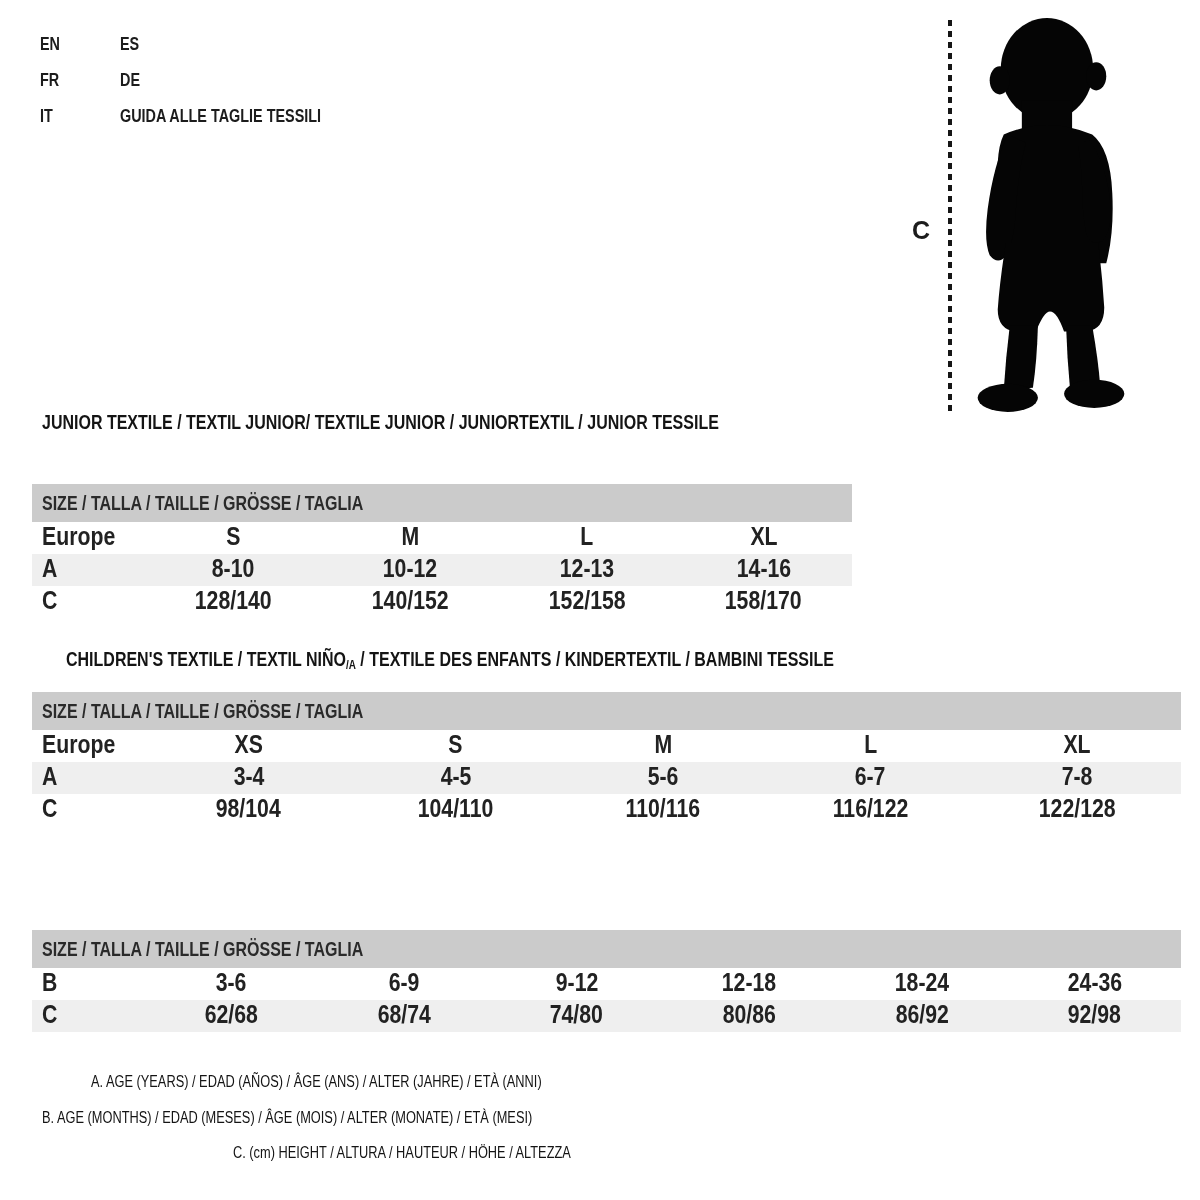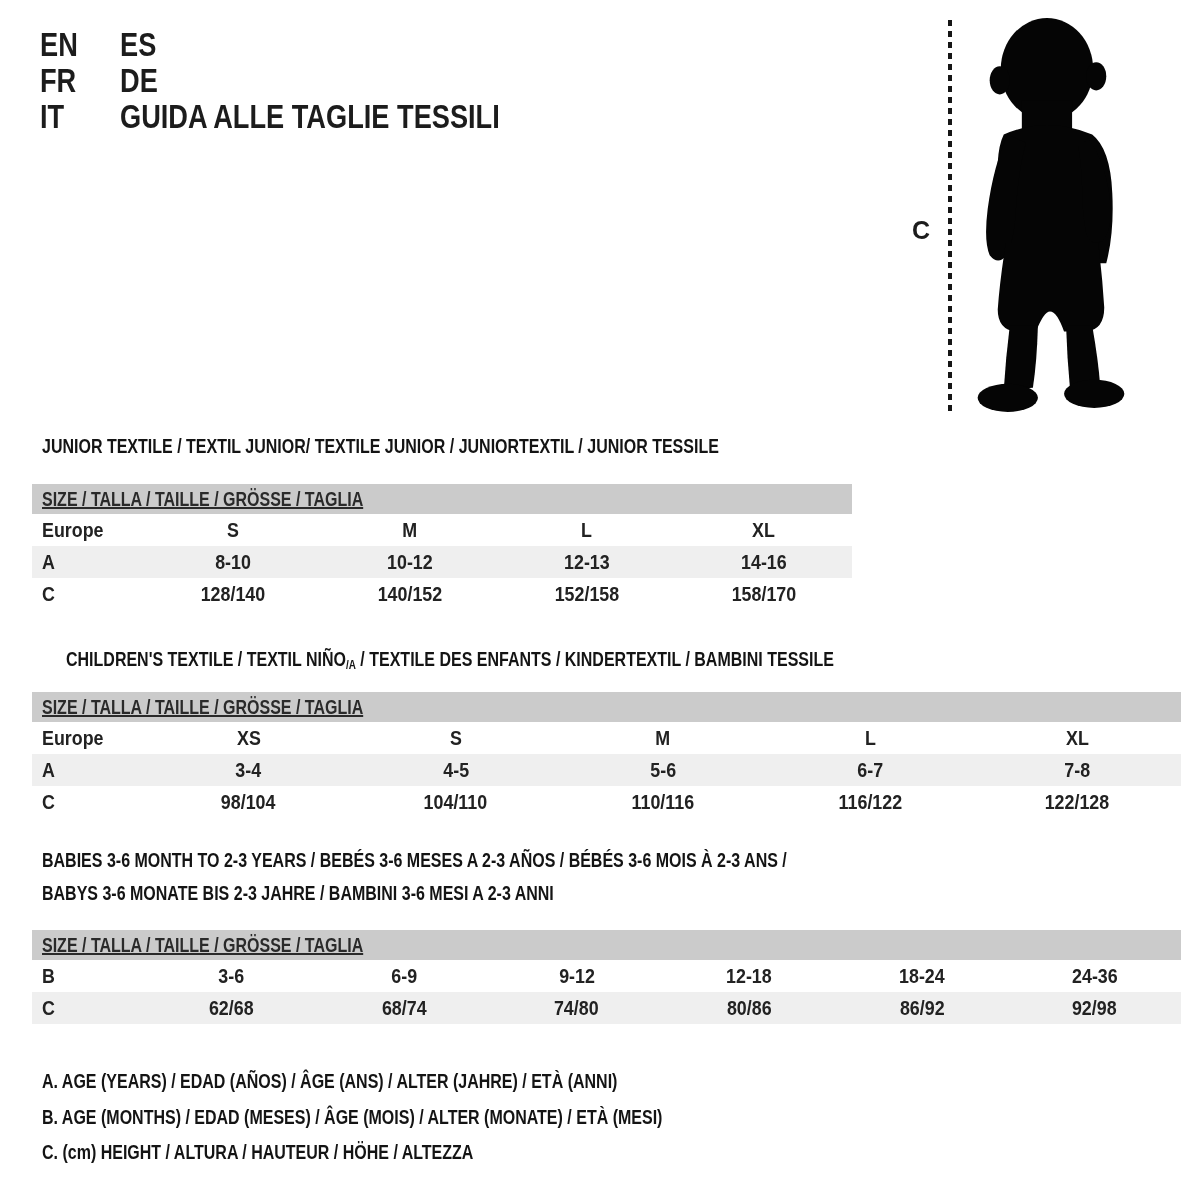--- a/index.html
+++ b/index.html
@@ -6,46 +6,46 @@
   .page{
     position:relative;width:1200px;height:1200px;background:#ffffff;
     font-family:"Liberation Sans", sans-serif;color:#1c1c1c;overflow:hidden;
   }
   .cond{display:inline-block;transform:scaleX(0.8);transform-origin:left center;white-space:nowrap;}
   .cond85{display:inline-block;transform:scaleX(0.85);transform-origin:center;white-space:nowrap;}
   .cond85l{display:inline-block;transform:scaleX(0.85);transform-origin:left center;white-space:nowrap;}
 
   
   .lang-block{position:absolute;left:40px;top:26px;display:grid;grid-template-columns:80px auto;row-gap:0;}
-  .lang-code,.lang-title{font-weight:bold;font-size:34px;line-height:36px;letter-spacing:0;}
+  .lang-code,.lang-title{font-weight:bold;font-size:18px;line-height:36px;letter-spacing:0;}
 
   
   .measure-line{position:absolute;left:948px;top:20px;width:4px;height:396px;
     background:repeating-linear-gradient(to bottom,#161616 0 6px,transparent 6px 11px);}
   .figure-label{position:absolute;left:912px;top:216px;font-weight:bold;font-size:25px;}
   .silhouette{position:absolute;left:963px;top:12px;width:182px;height:412px;}
 
   
   .sec-title{position:absolute;left:42px;font-weight:bold;font-size:20px;line-height:33px;color:#141414;}
 
   
   .tbl{position:absolute;left:32px;}
-  .size-bar{height:30px;background:#cbcbcb;display:flex;align-items:center;padding-left:10px;
-    font-weight:bold;font-size:20px;color:#2a2a2a;text-decoration:underline;}
-  .trow{display:flex;height:32px;align-items:center;font-weight:bold;font-size:21px;color:#222;}
+  .size-bar{height:38px;background:#cbcbcb;display:flex;align-items:center;padding-left:10px;
+    font-weight:bold;font-size:20px;color:#2a2a2a;}
+  .trow{display:flex;height:32px;font-weight:bold;font-size:25px;color:#222;}
   .trow.shaded{background:#efefef;}
   .tlabel{width:113px;padding-left:10px;box-sizing:border-box;text-align:left;}
   .tcell{flex:1;text-align:center;}
 
   
   .subscript{font-size:0.62em;vertical-align:-0.22em;}
 
   
   .footnotes{position:absolute;left:42px;top:1064px;}
-  .footnote{font-weight:bold;font-size:20px;line-height:35.5px;color:#141414;}
+  .footnote{font-weight:normal;font-size:16px;line-height:35.5px;color:#141414;text-align:right;}
 </style>
 </head>
 <body>
 
 <div class="page">
 
   <div class="lang-block">
     <div class="lang-code"><span class="cond">EN</span></div>
     <div class="lang-code"><span class="cond">ES</span></div>
     <div class="lang-code"><span class="cond">FR</span></div>
@@ -66,21 +66,21 @@
       <path d="M44,122 Q30,152 24,196 Q20,228 26,242 Q34,252 42,243 Q50,230 52,198 Q54,160 62,130 Z"></path>
       <path d="M124,126 Q142,150 146,190 Q148,218 138,228 Q126,234 122,220 Q118,200 118,175 Q117,148 114,134 Z"></path>
       <path d="M42,230 Q36,268 34,296 Q34,316 52,318 L72,318 Q80,298 86,298 Q93,298 100,318 L122,318 Q140,316 140,294 Q138,262 134,230 Z"></path>
       <path d="M46,312 L74,312 Q73,348 69,374 L40,376 Q42,344 46,312 Z"></path>
       <ellipse cx="44" cy="384" rx="30" ry="14"></ellipse>
       <path d="M102,312 L128,312 Q134,346 136,372 L106,376 Q103,344 102,312 Z"></path>
       <ellipse cx="130" cy="380" rx="30" ry="14"></ellipse>
     </g>
   </svg>
 
-  <div class="sec-title" style="top:430px;">
+  <div class="sec-title" style="top:406px;">
     <span class="cond">JUNIOR TEXTILE / TEXTIL JUNIOR/ TEXTILE JUNIOR / JUNIORTEXTIL / JUNIOR TESSILE</span>
   </div>
   <div class="tbl" style="top:484px;width:820px;">
     <div class="size-bar">
       <span class="cond">SIZE / TALLA / TAILLE / GRÖSSE / TAGLIA</span>
     </div>
     <div class="trow">
       <div class="tlabel"><span class="cond85l">Europe</span></div>
       <div class="tcell"><span class="cond85">S</span></div>
       <div class="tcell"><span class="cond85">M</span></div>
@@ -129,24 +129,20 @@
     <div class="trow">
       <div class="tlabel"><span class="cond85l">C</span></div>
       <div class="tcell"><span class="cond85">98/104</span></div>
       <div class="tcell"><span class="cond85">104/110</span></div>
       <div class="tcell"><span class="cond85">110/116</span></div>
       <div class="tcell"><span class="cond85">116/122</span></div>
       <div class="tcell"><span class="cond85">122/128</span></div>
     </div>
   </div>
 
-  <div class="sec-title" style="top:844px;">
-    <span class="cond">BABIES 3-6 MONTH TO 2-3 YEARS / BEBÉS 3-6 MESES A 2-3 AÑOS / BÉBÉS 3-6 MOIS À 2-3 ANS /</span><br>
-    <span class="cond">BABYS 3-6 MONATE BIS 2-3 JAHRE / BAMBINI 3-6 MESI A 2-3 ANNI</span>
-  </div>
   <div class="tbl" style="top:930px;width:1149px;">
     <div class="size-bar">
       <span class="cond">SIZE / TALLA / TAILLE / GRÖSSE / TAGLIA</span>
     </div>
     <div class="trow">
       <div class="tlabel"><span class="cond85l">B</span></div>
       <div class="tcell"><span class="cond85">3-6</span></div>
       <div class="tcell"><span class="cond85">6-9</span></div>
       <div class="tcell"><span class="cond85">9-12</span></div>
       <div class="tcell"><span class="cond85">12-18</span></div>

